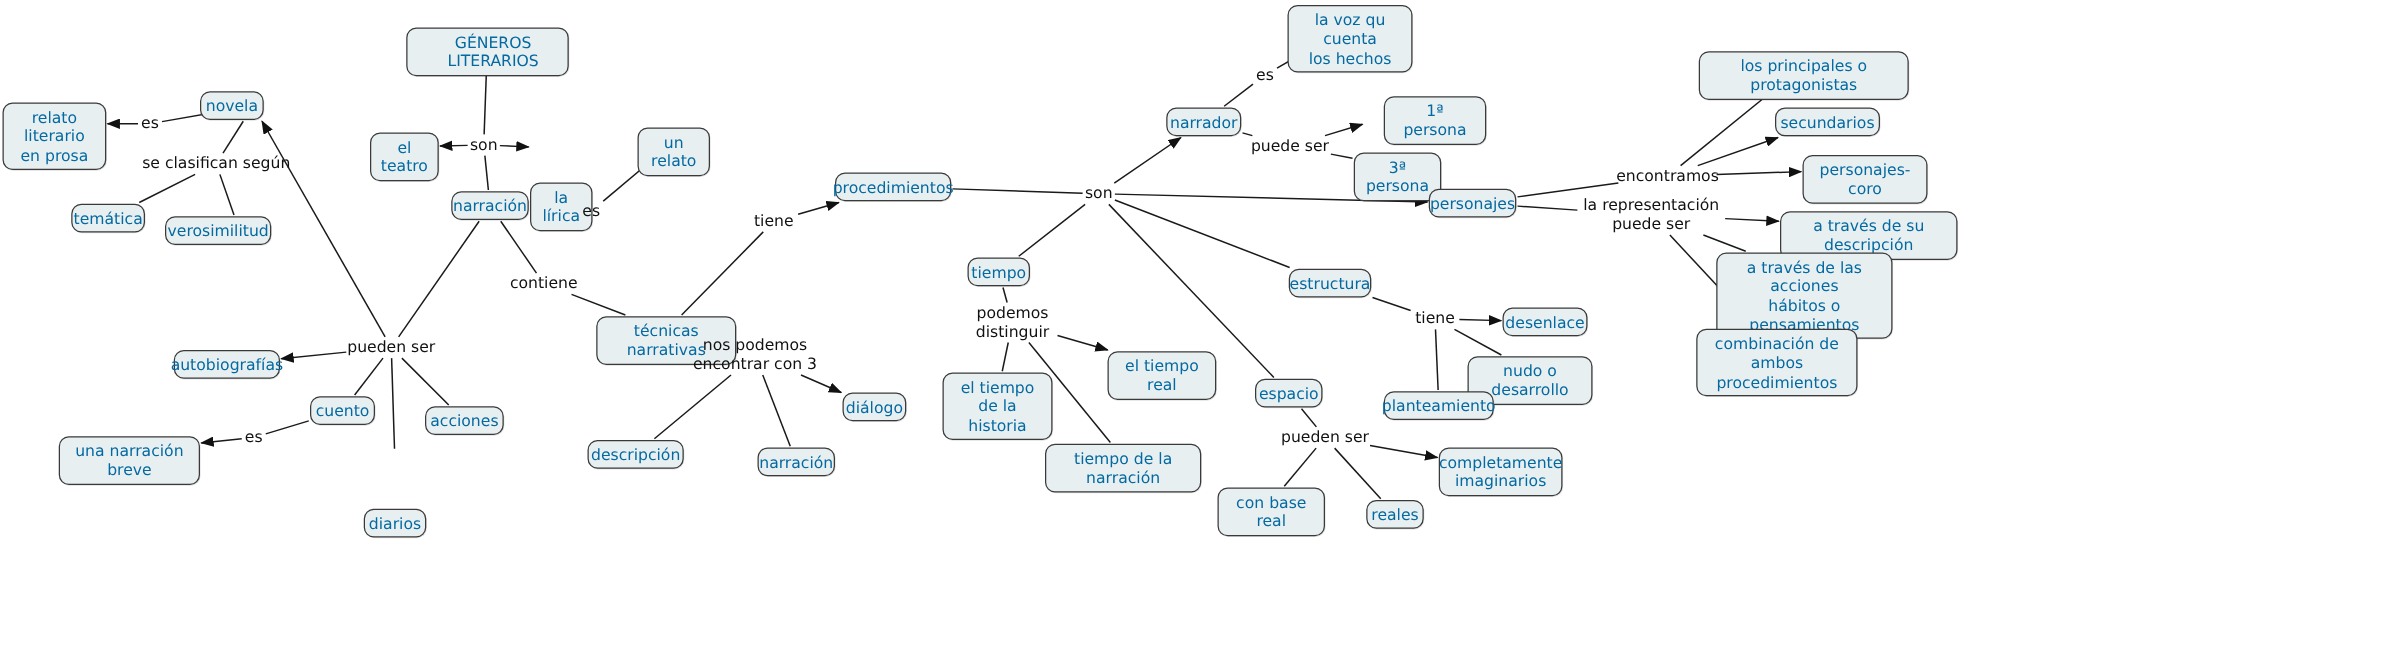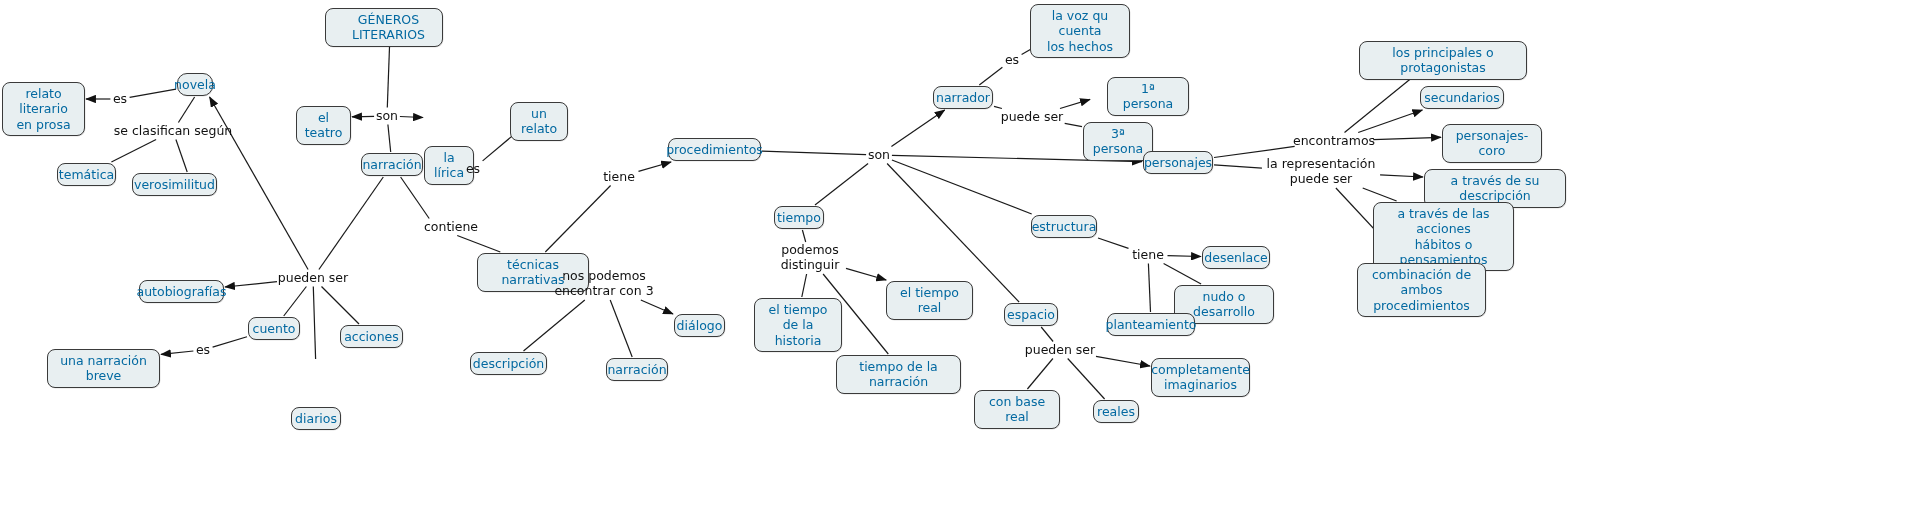--- a/index.html
+++ b/index.html
@@ -116,24 +116,24 @@
         <line x1="1344.5" y1="132.5" x2="1427.6" y2="65.0" stroke="#1a1a1a" stroke-width="1.2" marker-end="url(#arrowhead)"></line>
         <line x1="1358.2" y1="132.5" x2="1422.4" y2="110.0" stroke="#1a1a1a" stroke-width="1.2" marker-end="url(#arrowhead)"></line>
         <line x1="1373.3" y1="139.6" x2="1441.0" y2="137.3" stroke="#1a1a1a" stroke-width="1.2" marker-end="url(#arrowhead)"></line>
         <line x1="1214.0" y1="164.9" x2="1261.9" y2="168.1" stroke="#1a1a1a" stroke-width="1.2"></line>
         <line x1="1380.1" y1="174.9" x2="1423.0" y2="177.0" stroke="#1a1a1a" stroke-width="1.2" marker-end="url(#arrowhead)"></line>
         <line x1="1362.7" y1="188.0" x2="1396.6" y2="201.0" stroke="#1a1a1a" stroke-width="1.2"></line>
         <line x1="1335.9" y1="188.0" x2="1404.8" y2="262.0" stroke="#1a1a1a" stroke-width="1.2"></line>
       </g>
   </svg>
   <div id="node-layer">
-      <div class="node" style="left: 325px; top: 8px; width: 118px; min-height: 24px; padding-left: 16px;">GÉNEROS LITERARIOS</div>
+      <div class="node" style="left: 325px; top: 22px; width: 130px; min-height: 24px; padding-left: 16px;">GÉNEROS LITERARIOS</div>
       <div class="node" style="left: 2px; top: 82px; width: 83px; min-height: 34px;">relato literario
 en prosa</div>
-      <div class="node" style="left: 177px; top: 73px; width: 36px; min-height: 23px; border-radius: 10px;">novela</div>
+      <div class="node" style="left: 160px; top: 73px; width: 51px; min-height: 23px;">novela</div>
       <div class="node" style="left: 57px; top: 163px; width: 59px; min-height: 23px;">temática</div>
       <div class="node" style="left: 132px; top: 173px; width: 85px; min-height: 23px;">verosimilitud</div>
       <div class="node" style="left: 296px; top: 106px; width: 55px; min-height: 23px;">el teatro</div>
       <div class="node" style="left: 424px; top: 107px; width: 50px; min-height: 23px; margin-top: 39px;">la lírica</div>
       <div class="node" style="left: 361px; top: 153px; width: 62px; min-height: 23px;">narración</div>
       <div class="node" style="left: 510px; top: 102px; width: 58px; min-height: 23px;">un relato</div>
       <div class="node" style="left: 139px; top: 280px; width: 85px; min-height: 23px;">autobiografías</div>
       <div class="node" style="left: 248px; top: 317px; width: 52px; min-height: 23px;">cuento</div>
       <div class="node" style="left: 291px; top: 360px; width: 50px; min-height: 23px; margin-top: 47px;">diarios</div>
       <div class="node" style="left: 340px; top: 325px; width: 63px; min-height: 23px;">acciones</div>
@@ -172,21 +172,21 @@
       <div class="node" style="left: 1357px; top: 263px; width: 129px; min-height: 34px;">combinación de ambos
 procedimientos</div>
     </div>
   <div id="label-layer">
       <div class="link-label" style="left: 120px; top: 99px;">es</div>
       <div class="link-label" style="left: 173px; top: 131px;">se clasifican según</div>
       <div class="link-label" style="left: 387px; top: 116px;">son</div>
       <div class="link-label" style="left: 473px; top: 169px;">es</div>
       <div class="link-label" style="left: 313px; top: 278px;">pueden ser</div>
       <div class="link-label" style="left: 203px; top: 350px;">es</div>
-      <div class="link-label" style="left: 435px; top: 227px; margin-left: 16px;">contiene</div>
+      <div class="link-label" style="left: 435px; top: 227px;">contiene</div>
       <div class="link-label" style="left: 619px; top: 177px;">tiene</div>
       <div class="link-label" style="left: 604px; top: 284px;">nos podemos
 encontrar con 3</div>
       <div class="link-label" style="left: 879px; top: 155px;">son</div>
       <div class="link-label" style="left: 1012px; top: 60px;">es</div>
       <div class="link-label" style="left: 1032px; top: 117px;">puede ser</div>
       <div class="link-label" style="left: 810px; top: 258px; text-align: center;">podemos
 distinguir</div>
       <div class="link-label" style="left: 1148px; top: 255px;">tiene</div>
       <div class="link-label" style="left: 1060px; top: 350px;">pueden ser</div>

